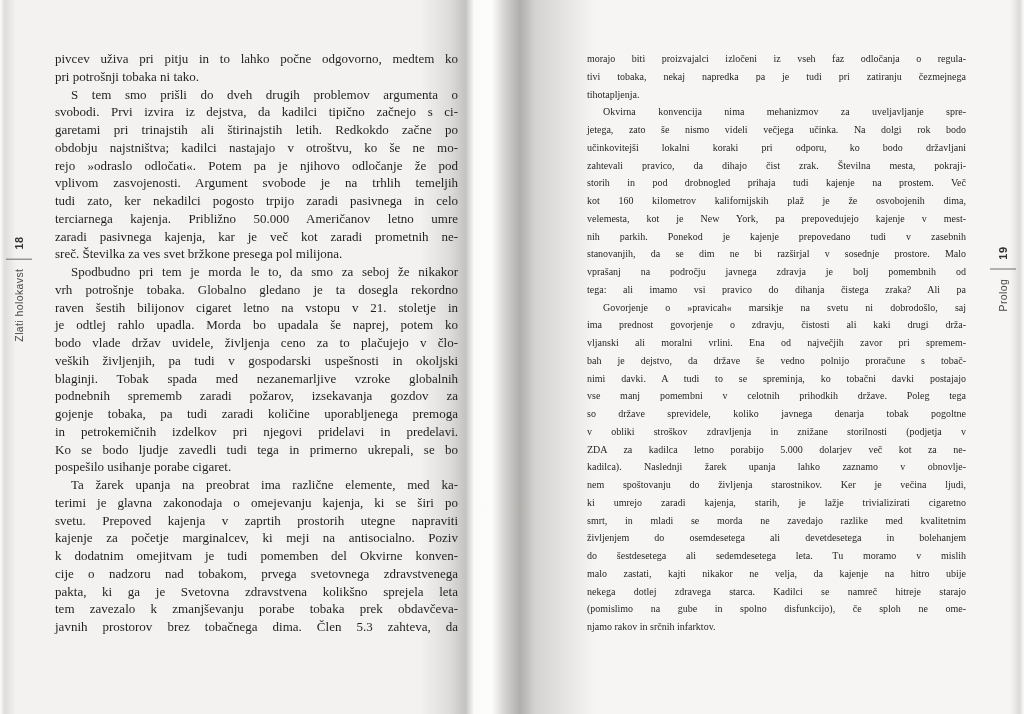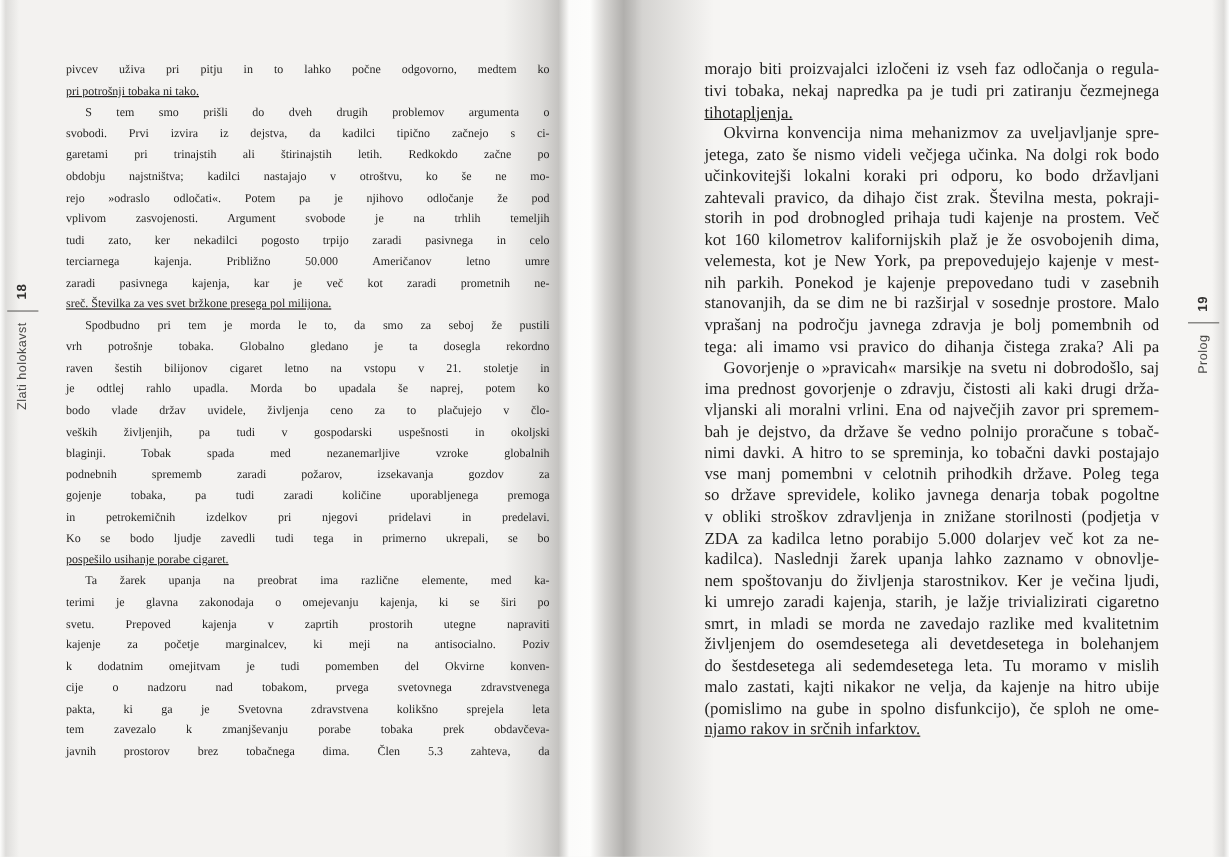--- a/index.html
+++ b/index.html
@@ -23,26 +23,26 @@
       rgba(170,168,165,0.30) 17%,
       rgba(150,148,145,0.50) 26%,
       rgba(252,252,251,0.90) 31%,
       rgba(253,253,252,0.95) 41%,
       rgba(180,178,175,0.45) 48%,
       rgba(122,120,117,0.55) 57%,
       rgba(150,148,145,0.35) 66%,
       rgba(170,168,165,0) 100%);}
 
   .text-col{position:absolute;top:50px;color:#201f1e;}
-  .text-col.left{left:55px;width:403px;font-size:10px;line-height:17.75px;}
-  .text-col.right{left:587px;width:379px;font-size:14px;line-height:17.75px;}
+  .text-col.left{left:55px;width:403px;font-size:13px;line-height:17.75px;}
+  .text-col.right{left:587px;width:379px;font-size:10px;line-height:17.75px;}
 
   .para{margin:0;}
   .line{text-align:justify;text-align-last:justify;white-space:normal;}
-  .line.lastline{text-align-last:left;text-decoration:underline;}
+  .line.lastline{text-align-last:left;}
   .para.indent .line.firstline{text-indent:16px;}
 
   
   .margin-strip{position:absolute;width:0;height:0;}
   .margin-strip .rot{position:absolute;transform:translate(-50%,-50%) rotate(-90deg);
     display:flex;align-items:center;gap:9px;white-space:nowrap;
     font-family:"Liberation Sans","DejaVu Sans",sans-serif;}
   .running-title{font-size:10.5px;color:#4a4947;letter-spacing:0.4px;}
   .page-number{font-size:11px;font-weight:bold;color:#333231;letter-spacing:0.5px;}
   .divider{width:1px;height:26px;background:#6e6d6b;}
@@ -68,21 +68,21 @@
         <div class="line">garetami pri trinajstih ali štirinajstih letih. Redkokdo začne po</div>
         <div class="line">obdobju najstništva; kadilci nastajajo v otroštvu, ko še ne mo-</div>
         <div class="line">rejo »odraslo odločati«. Potem pa je njihovo odločanje že pod</div>
         <div class="line">vplivom zasvojenosti. Argument svobode je na trhlih temeljih</div>
         <div class="line">tudi zato, ker nekadilci pogosto trpijo zaradi pasivnega in celo</div>
         <div class="line">terciarnega kajenja. Približno 50.000 Američanov letno umre</div>
         <div class="line">zaradi pasivnega kajenja, kar je več kot zaradi prometnih ne-</div>
         <div class="line lastline">sreč. Številka za ves svet bržkone presega pol milijona.</div>
       </div>
       <div class="para indent">
-        <div class="line firstline">Spodbudno pri tem je morda le to, da smo za seboj že pustili</div>
+        <div class="line firstline">Spodbudno pri tem je morda le to, da smo za seboj že nikakor</div>
         <div class="line">vrh potrošnje tobaka. Globalno gledano je ta dosegla rekordno</div>
         <div class="line">raven šestih bilijonov cigaret letno na vstopu v 21. stoletje in</div>
         <div class="line">je odtlej rahlo upadla. Morda bo upadala še naprej, potem ko</div>
         <div class="line">bodo vlade držav uvidele, življenja ceno za to plačujejo v člo-</div>
         <div class="line">veških življenjih, pa tudi v gospodarski uspešnosti in okoljski</div>
         <div class="line">blaginji. Tobak spada med nezanemarljive vzroke globalnih</div>
         <div class="line">podnebnih sprememb zaradi požarov, izsekavanja gozdov za</div>
         <div class="line">gojenje tobaka, pa tudi zaradi količine uporabljenega premoga</div>
         <div class="line">in petrokemičnih izdelkov pri njegovi pridelavi in predelavi.</div>
         <div class="line">Ko se bodo ljudje zavedli tudi tega in primerno ukrepali, se bo</div>
@@ -118,32 +118,33 @@
         <div class="line">nih parkih. Ponekod je kajenje prepovedano tudi v zasebnih</div>
         <div class="line">stanovanjih, da se dim ne bi razširjal v sosednje prostore. Malo</div>
         <div class="line">vprašanj na področju javnega zdravja je bolj pomembnih od</div>
         <div class="line">tega: ali imamo vsi pravico do dihanja čistega zraka? Ali pa</div>
       </div>
       <div class="para indent">
         <div class="line firstline">Govorjenje o »pravicah« marsikje na svetu ni dobrodošlo, saj</div>
         <div class="line">ima prednost govorjenje o zdravju, čistosti ali kaki drugi drža-</div>
         <div class="line">vljanski ali moralni vrlini. Ena od največjih zavor pri spremem-</div>
         <div class="line">bah je dejstvo, da države še vedno polnijo proračune s tobač-</div>
-        <div class="line">nimi davki. A hitro to se spreminja, ko tobačni davki postajajo</div>
+        <div class="line">nimi davki. A tudi to se spreminja, ko tobačni davki postajajo</div>
         <div class="line">vse manj pomembni v celotnih prihodkih države. Poleg tega</div>
         <div class="line">so države sprevidele, koliko javnega denarja tobak pogoltne</div>
         <div class="line">v obliki stroškov zdravljenja in znižane storilnosti (podjetja v</div>
         <div class="line">ZDA za kadilca letno porabijo 5.000 dolarjev več kot za ne-</div>
         <div class="line">kadilca). Naslednji žarek upanja lahko zaznamo v obnovlje-</div>
         <div class="line">nem spoštovanju do življenja starostnikov. Ker je večina ljudi,</div>
         <div class="line">ki umrejo zaradi kajenja, starih, je lažje trivializirati cigaretno</div>
         <div class="line">smrt, in mladi se morda ne zavedajo razlike med kvalitetnim</div>
         <div class="line">življenjem do osemdesetega ali devetdesetega in bolehanjem</div>
         <div class="line">do šestdesetega ali sedemdesetega leta. Tu moramo v mislih</div>
         <div class="line">malo zastati, kajti nikakor ne velja, da kajenje na hitro ubije</div>
+        <div class="line">nekega dotlej zdravega starca. Kadilci se namreč hitreje starajo</div>
         <div class="line">(pomislimo na gube in spolno disfunkcijo), če sploh ne ome-</div>
         <div class="line lastline">njamo rakov in srčnih infarktov.</div>
       </div>
     </div>
 
   <div class="margin-strip" style="left:19px;top:289px;">
     <div class="rot">
       <span class="running-title">Zlati holokavst</span>
       <span class="divider"></span>
       <span class="page-number">18</span>

